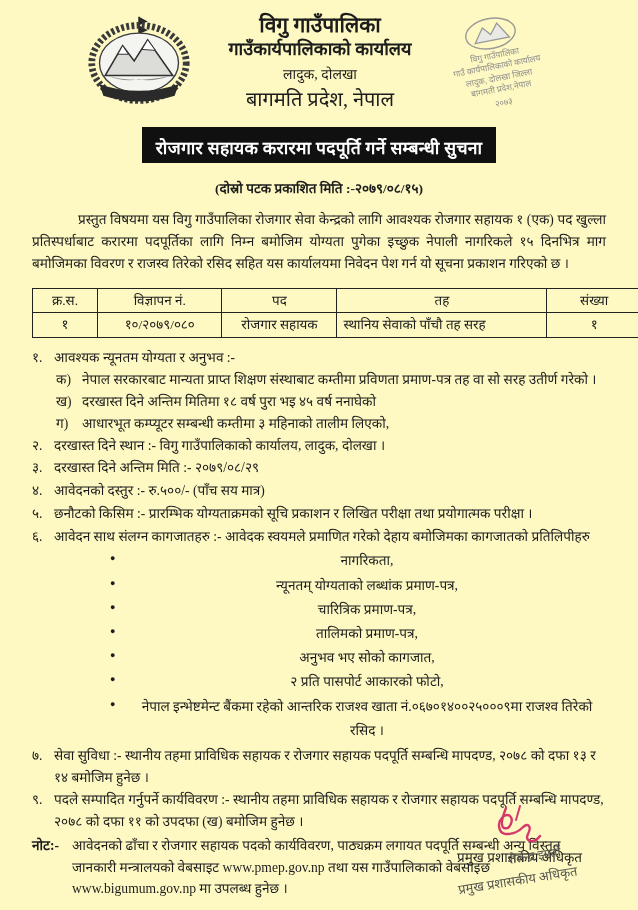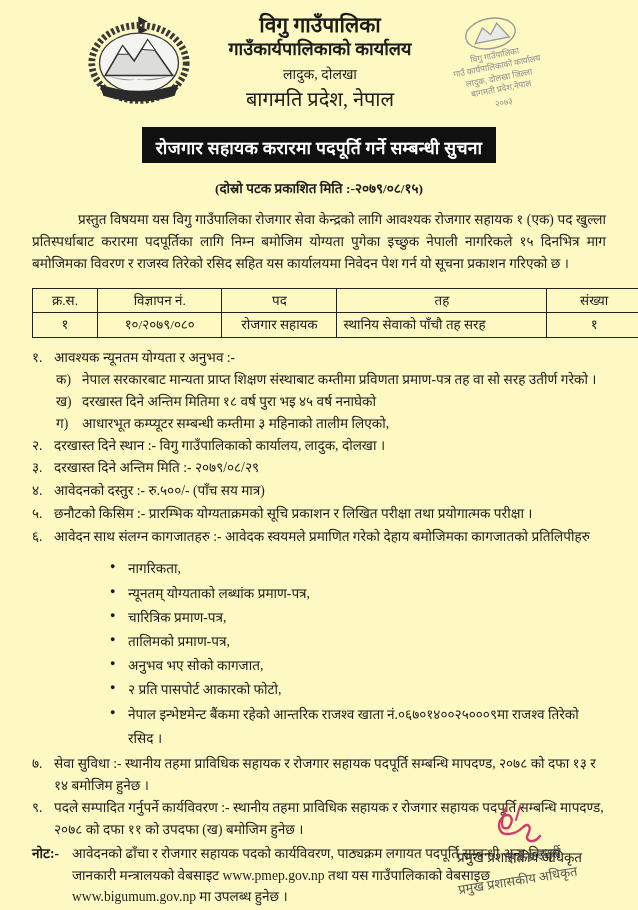--- a/index.html
+++ b/index.html
@@ -55,21 +55,21 @@
   .col-sn{width:56px;}   .col-ad{width:118px;}
   .col-post{width:112px;}.col-lvl{width:222px;}.col-cnt{width:90px;}
   
   .items{margin-top:9px;}
   .item{display:flex;margin-bottom:1px;}
   .item-num{width:22px;flex:0 0 22px;text-align:left;}
   .item-text{flex:1;}
   .subitem{display:flex;margin-left:24px;}
   .sub-label{width:26px;flex:0 0 26px;}
   .sub-text{flex:1;}
-  .bullets{margin:10px 0 2px 78px;padding:0;list-style:none;}
+  .bullets{margin:2px 0 2px 78px;padding:0;list-style:none;text-align:center;}
   .bullets li{padding-left:18px;position:relative;line-height:1.78;}
   .bullets li::before{
     content:"●";position:absolute;left:0;top:1px;font-size:9px;
   }
   .noteline{display:flex;margin-top:2px;}
   .note-label{flex:0 0 40px;font-weight:bold;}
   .note-text{flex:1;}
   
   .sigblock{position:absolute;right:20px;bottom:6px;width:250px;height:86px;}
   .sig-ink{position:absolute;right:68px;top:-14px;}

